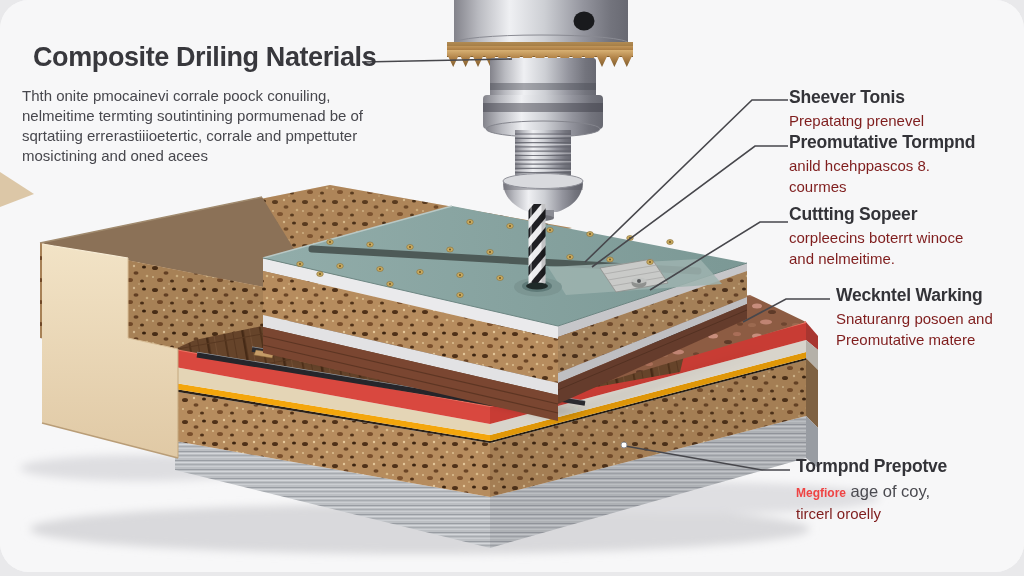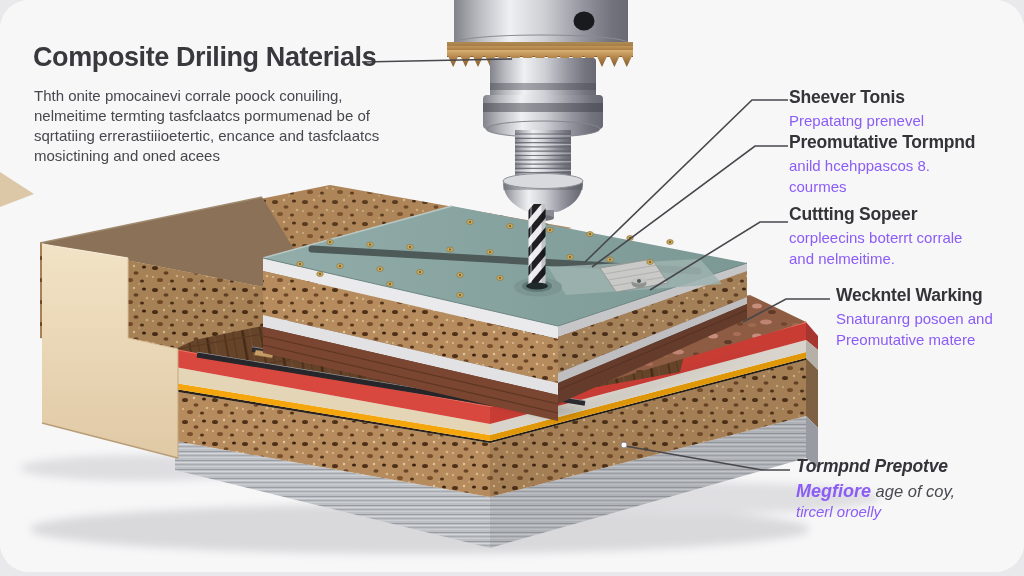--- a/index.html
+++ b/index.html
@@ -1,31 +1,31 @@
 <!DOCTYPE html>
 <html><head>
 <meta charset="utf-8">
 <style>
   html,body{margin:0;padding:0;background:#e9e9eb;}
   .stage{position:relative;width:1024px;height:572px;overflow:hidden;
          background:#f7f7f8;font-family:"Liberation Sans",sans-serif;border-radius:29px;}
   .stage svg{position:absolute;left:0;top:0;}
   .txt{position:absolute;z-index:5;}
   .page-title{left:33px;top:42px;font-size:27px;font-weight:bold;color:#38383d;letter-spacing:-.4px;}
-  .desc{left:34px;top:86px;font-size:15px;line-height:20px;color:#47474d;white-space:nowrap;}
+  .desc{left:22px;top:86px;font-size:15px;line-height:20px;color:#47474d;white-space:nowrap;}
   .callout{position:absolute;z-index:5;white-space:nowrap;}
   .co-title{font-size:17.5px;font-weight:bold;color:#333338;letter-spacing:-.2px;margin-bottom:3px;}
-  .co-sub{font-size:15px;color:#8b5cf6;line-height:20.5px;}
+  .co-sub{font-size:15px;color:#7f1d1d;line-height:20.5px;}
   .co-mixed{font-size:16.5px;color:#4a4a50;line-height:22px;}
-  .co-mixed b{font-size:18px;color:#8b5cf6;}
+  .co-mixed b{font-size:12px;color:#ef4444;}
   .c1{left:789px;top:87px;}
   .c2{left:789px;top:132px;}
   .c3{left:789px;top:204px;}
   .c4{left:836px;top:285px;}
-  .c5{left:796px;top:456px;font-style:italic;}
+  .c5{left:796px;top:456px;}
 </style>
 </head>
 <body>
 
 <div class="stage">
 
 <svg width="1024" height="576" viewBox="0 0 1024 576">
   <defs>
     <linearGradient id="metalV" x1="0" y1="0" x2="1" y2="0">
       <stop offset="0" stop-color="#83838b"></stop>
@@ -287,39 +287,39 @@
     <polyline points="788,222 760,222 650,290"></polyline>
     <polyline points="830,299 786,299 743,322"></polyline>
     <polyline points="790,470 762,470 625,446"></polyline>
     <circle cx="624" cy="445" r="3" fill="#ffffff" stroke="#8a8a90" stroke-width="1"></circle>
   </g>
 </svg>
 
   <div class="txt page-title">Composite Driling Naterials</div>
   <div class="txt desc">
     <div>Thth onite pmocainevi corrale poock conuiling,</div>
-    <div>nelmeitime termting tasfclaatcs pormumenad be of</div>
-    <div>sqrtatiing errerastiiioetertic, encance and tasfclaatcs</div>
+    <div>nelmeitime termting soutintining pormumenad be of</div>
+    <div>sqrtatiing errerastiiioetertic, corrale and pmpettuter</div>
     <div>mosictining and oned acees</div>
   </div>
 
   <div class="callout c1">
     <div class="co-title">Sheever Tonis</div>
     <div class="co-sub">Prepatatng prenevel</div>
   </div>
 
   <div class="callout c2">
     <div class="co-title">Preomutative Tormpnd</div>
     <div class="co-sub">anild hcehppascos 8.</div>
     <div class="co-sub">courmes</div>
   </div>
 
   <div class="callout c3">
     <div class="co-title">Cuttting Sopeer</div>
-    <div class="co-sub">corpleecins boterrt corrale</div>
+    <div class="co-sub">corpleecins boterrt winoce</div>
     <div class="co-sub">and nelmeitime.</div>
   </div>
 
   <div class="callout c4">
     <div class="co-title">Weckntel Warking</div>
     <div class="co-sub">Snaturanrg posoen and</div>
     <div class="co-sub">Preomutative matere</div>
   </div>
 
   <div class="callout c5">

